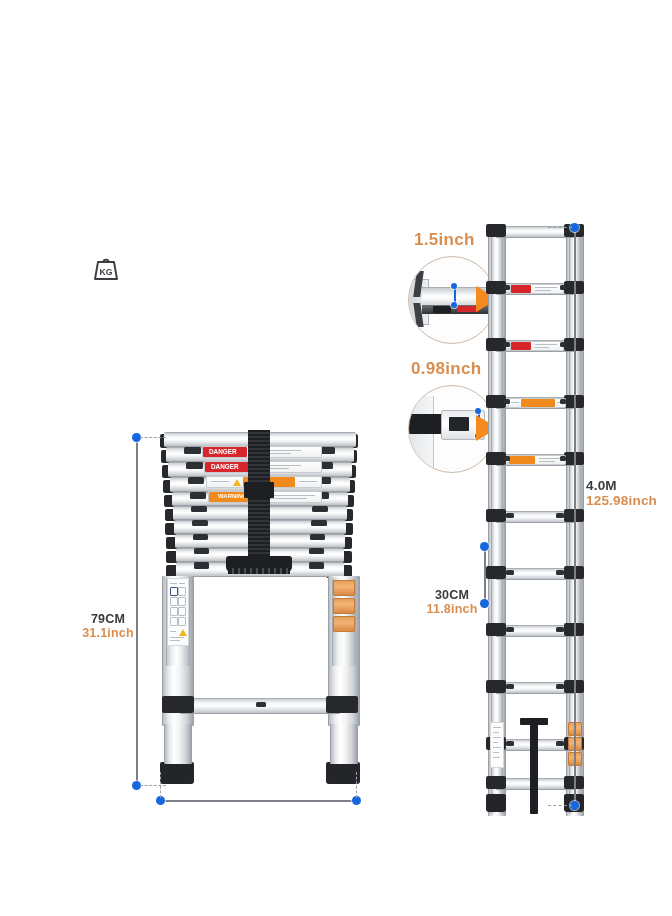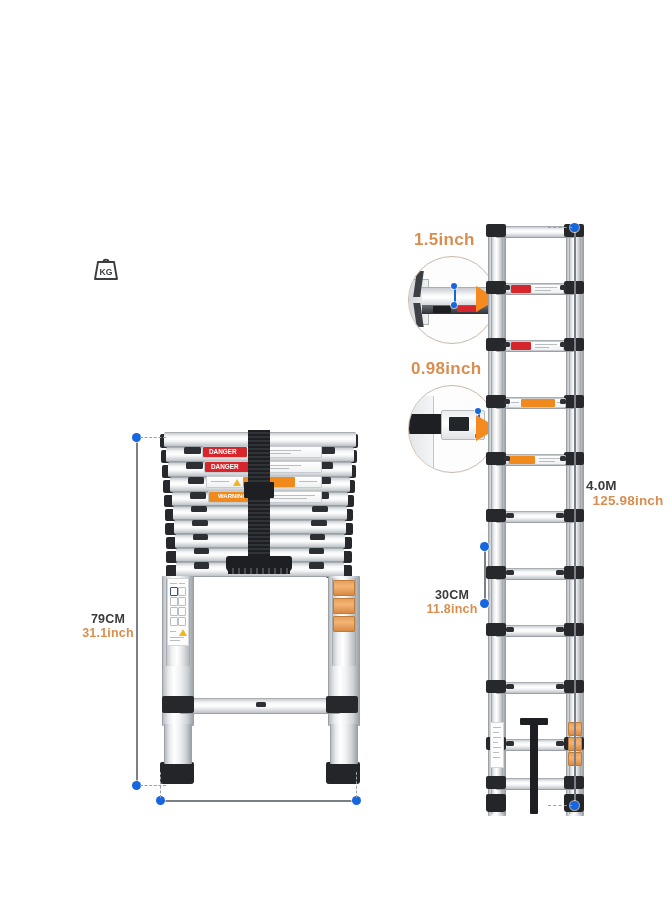--- a/index.html
+++ b/index.html
@@ -436,21 +436,21 @@
     <div class="foot" style="left:80px;top:572px;width:20px;height:18px;"></div>
   </div>
 
   <div class="dimline-v" style="left:574px;top:227px;height:578px;"></div>
   <div class="dot" style="left:570px;top:223px;"></div>
   <div class="dot" style="left:570px;top:801px;"></div>
   <div class="ext-dash" style="left:548px;top:227px;width:24px;"></div>
   <div class="ext-dash" style="left:548px;top:805px;width:24px;"></div>
   <div class="abs dimText" style="left:586px;top:478px;width:84px;text-align:left;">
     <div class="bigcm" style="text-align:left;">4.0M</div>
-    <div class="biginch" style="text-align:center;">125.98inch</div>
+    <div class="biginch" style="text-align:left;">125.98inch</div>
   </div>
 
   <div class="dimline-v" style="left:484px;top:546px;height:57px;"></div>
   <div class="dot" style="left:480px;top:542px;"></div>
   <div class="dot" style="left:480px;top:599px;"></div>
   <div class="abs dimText" style="left:424px;top:588px;width:56px;">
     <div class="cm">30CM</div>
     <div class="inch">11.8inch</div>
   </div>
 

